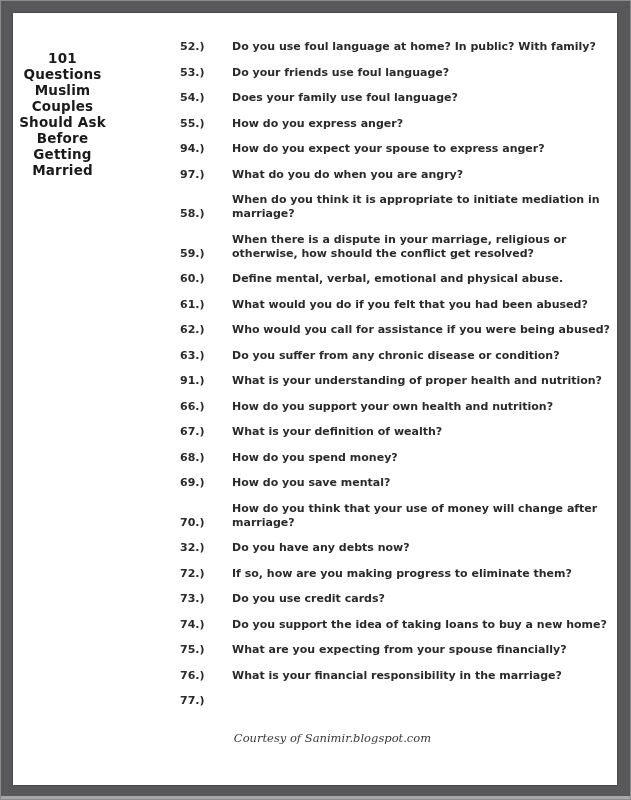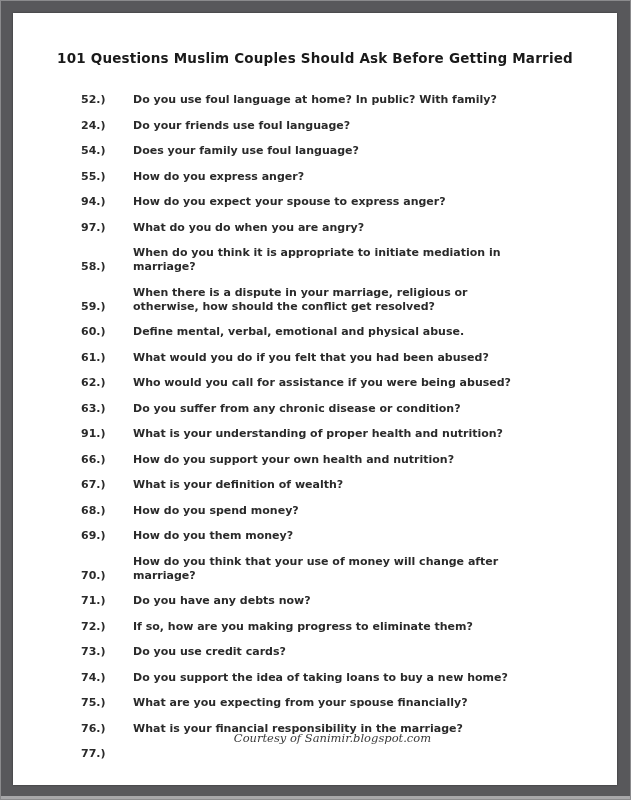--- a/index.html
+++ b/index.html
@@ -33,21 +33,21 @@
     width: 604px;
     height: 772px;
     margin: 0 auto;
     position: absolute;
     top: 13px;
     left: 13px;
     background: #ffffff;
     box-sizing: border-box;
     box-shadow: 0 0 2px rgba(0,0,0,0.45);
     display: flex;
-    flex-direction: column;
+    flex-direction: row;
   }
   .doc-title {
     text-align: center;
     font-weight: bold;
     font-size: 13.5px;
     color: #1a1a1a;
     margin: 0;
     padding-top: 37px;
     letter-spacing: 0.2px;
   }
@@ -91,21 +91,21 @@
 <div class="doc-page">
   <h1 class="doc-title">101 Questions  Muslim Couples Should Ask Before Getting Married</h1>
 
   <div class="question-list" id="question-list">
   <div class="question-row">
     <span class="q-num">52.)</span>
     <span class="q-text">Do you use foul language at home? In public? With family?</span>
   </div>
 
   <div class="question-row">
-    <span class="q-num">24.)</span>
+    <span class="q-num">53.)</span>
     <span class="q-text">Do your friends use foul language?</span>
   </div>
 
   <div class="question-row">
     <span class="q-num">54.)</span>
     <span class="q-text">Does your family use foul language?</span>
   </div>
 
   <div class="question-row">
     <span class="q-num">55.)</span>
@@ -168,30 +168,30 @@
     <span class="q-text">What is your definition of wealth?</span>
   </div>
 
   <div class="question-row">
     <span class="q-num">68.)</span>
     <span class="q-text">How do you spend money?</span>
   </div>
 
   <div class="question-row">
     <span class="q-num">69.)</span>
-    <span class="q-text">How do you them money?</span>
+    <span class="q-text">How do you save mental?</span>
   </div>
 
   <div class="question-row">
     <span class="q-num">70.)</span>
     <span class="q-text">How do you think that your use of money will change after marriage?</span>
   </div>
 
   <div class="question-row">
-    <span class="q-num">71.)</span>
+    <span class="q-num">32.)</span>
     <span class="q-text">Do you have any debts now?</span>
   </div>
 
   <div class="question-row">
     <span class="q-num">72.)</span>
     <span class="q-text">If so, how are you making progress to eliminate them?</span>
   </div>
 
   <div class="question-row">
     <span class="q-num">73.)</span>

